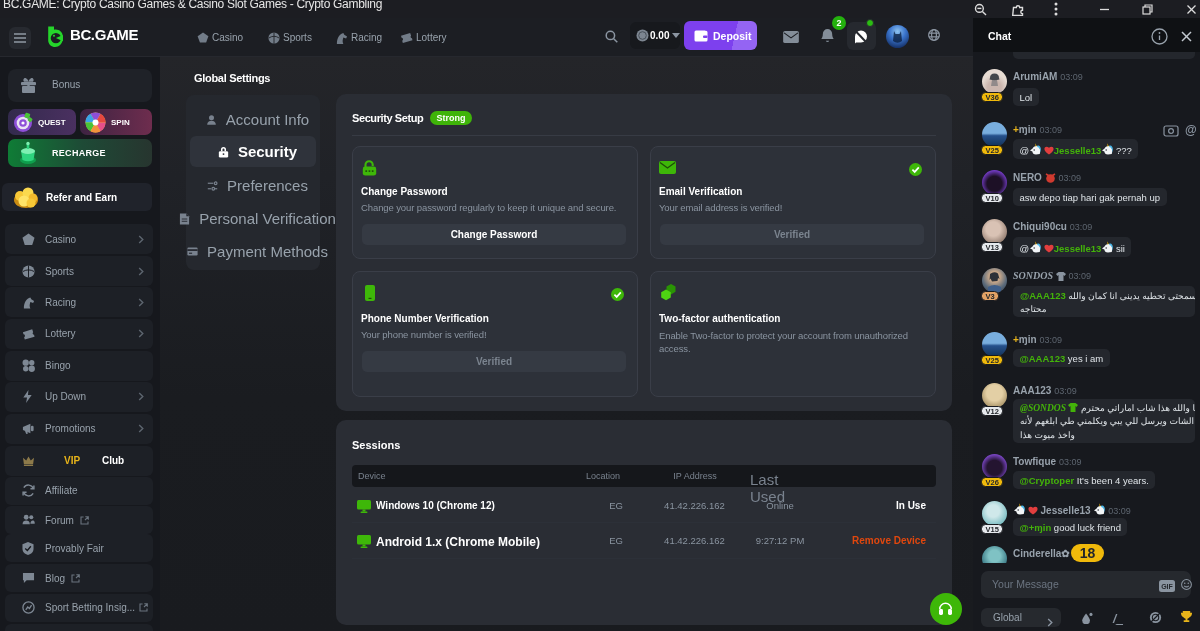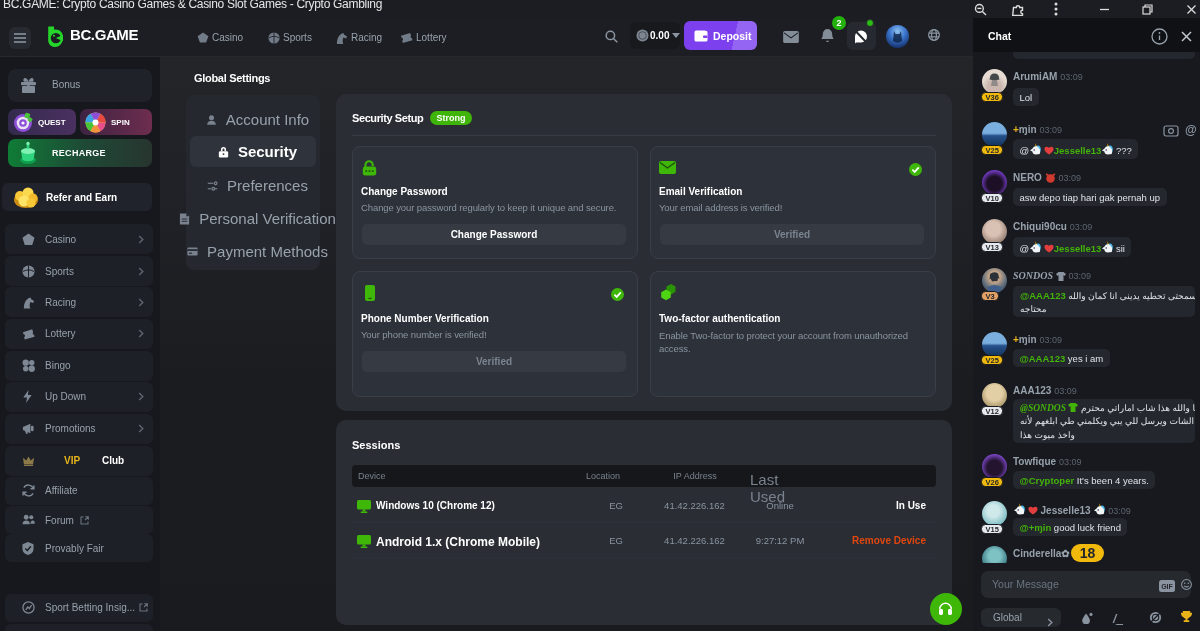--- a/index.html
+++ b/index.html
@@ -336,20 +336,27 @@
           </svg>
         </span>Forum<svg style="margin-left:6px" width="9" height="9" viewBox="0 0 9 9" fill="none" stroke="#6a737e" stroke-width="1.1">
           <path d="M3.6 1 H1 V8 H8 V5.4 M5 4 L8.2 .8 M5.3 .7 h3 v3"></path>
         </svg></div>
     <div class="srow" style="top:477.4px;height:28px;"><span class="ic">
           <svg width="12" height="13" viewBox="0 0 13 14" fill="#7e8894">
             <path d="M6.5 0 L12.5 2.5 V7 C12.5 11 10 13 6.5 14 C3 13 .5 11 .5 7 V2.5 Z"></path>
             <path d="M3.5 7 L5.8 9.2 L9.6 4.6" stroke="#16181d" stroke-width="1.4" fill="none"></path>
           </svg>
         </span>Provably Fair</div>
+    <div class="srow" style="top:507.1px;height:28px;"><span class="ic">
+          <svg width="13" height="12" viewBox="0 0 14 13" fill="#7e8894">
+            <path d="M1 1 H13 V9 H5 L2 12 V9 H1 Z"></path>
+          </svg>
+        </span>Blog<svg style="margin-left:6px" width="9" height="9" viewBox="0 0 9 9" fill="none" stroke="#6a737e" stroke-width="1.1">
+          <path d="M3.6 1 H1 V8 H8 V5.4 M5 4 L8.2 .8 M5.3 .7 h3 v3"></path>
+        </svg></div>
     <div class="srow" style="top:536.9px;height:28px;"><span class="ic">
           <svg width="13" height="13" viewBox="0 0 14 14" fill="none" stroke="#7e8894" stroke-width="1.4">
             <circle cx="7" cy="7" r="6"></circle>
             <path d="M4 9.5 L6.2 6.5 L8 8 L10.3 4.5"></path>
           </svg>
         </span>Sport Betting Insig...<svg style="margin-left:4px" width="9" height="9" viewBox="0 0 9 9" fill="none" stroke="#6a737e" stroke-width="1.1">
           <path d="M3.6 1 H1 V8 H8 V5.4 M5 4 L8.2 .8 M5.3 .7 h3 v3"></path>
         </svg></div>
     <div class="srow" style="top:566.7px;height:8px;border-radius:6px 6px 0 0;"></div>
   </div>

